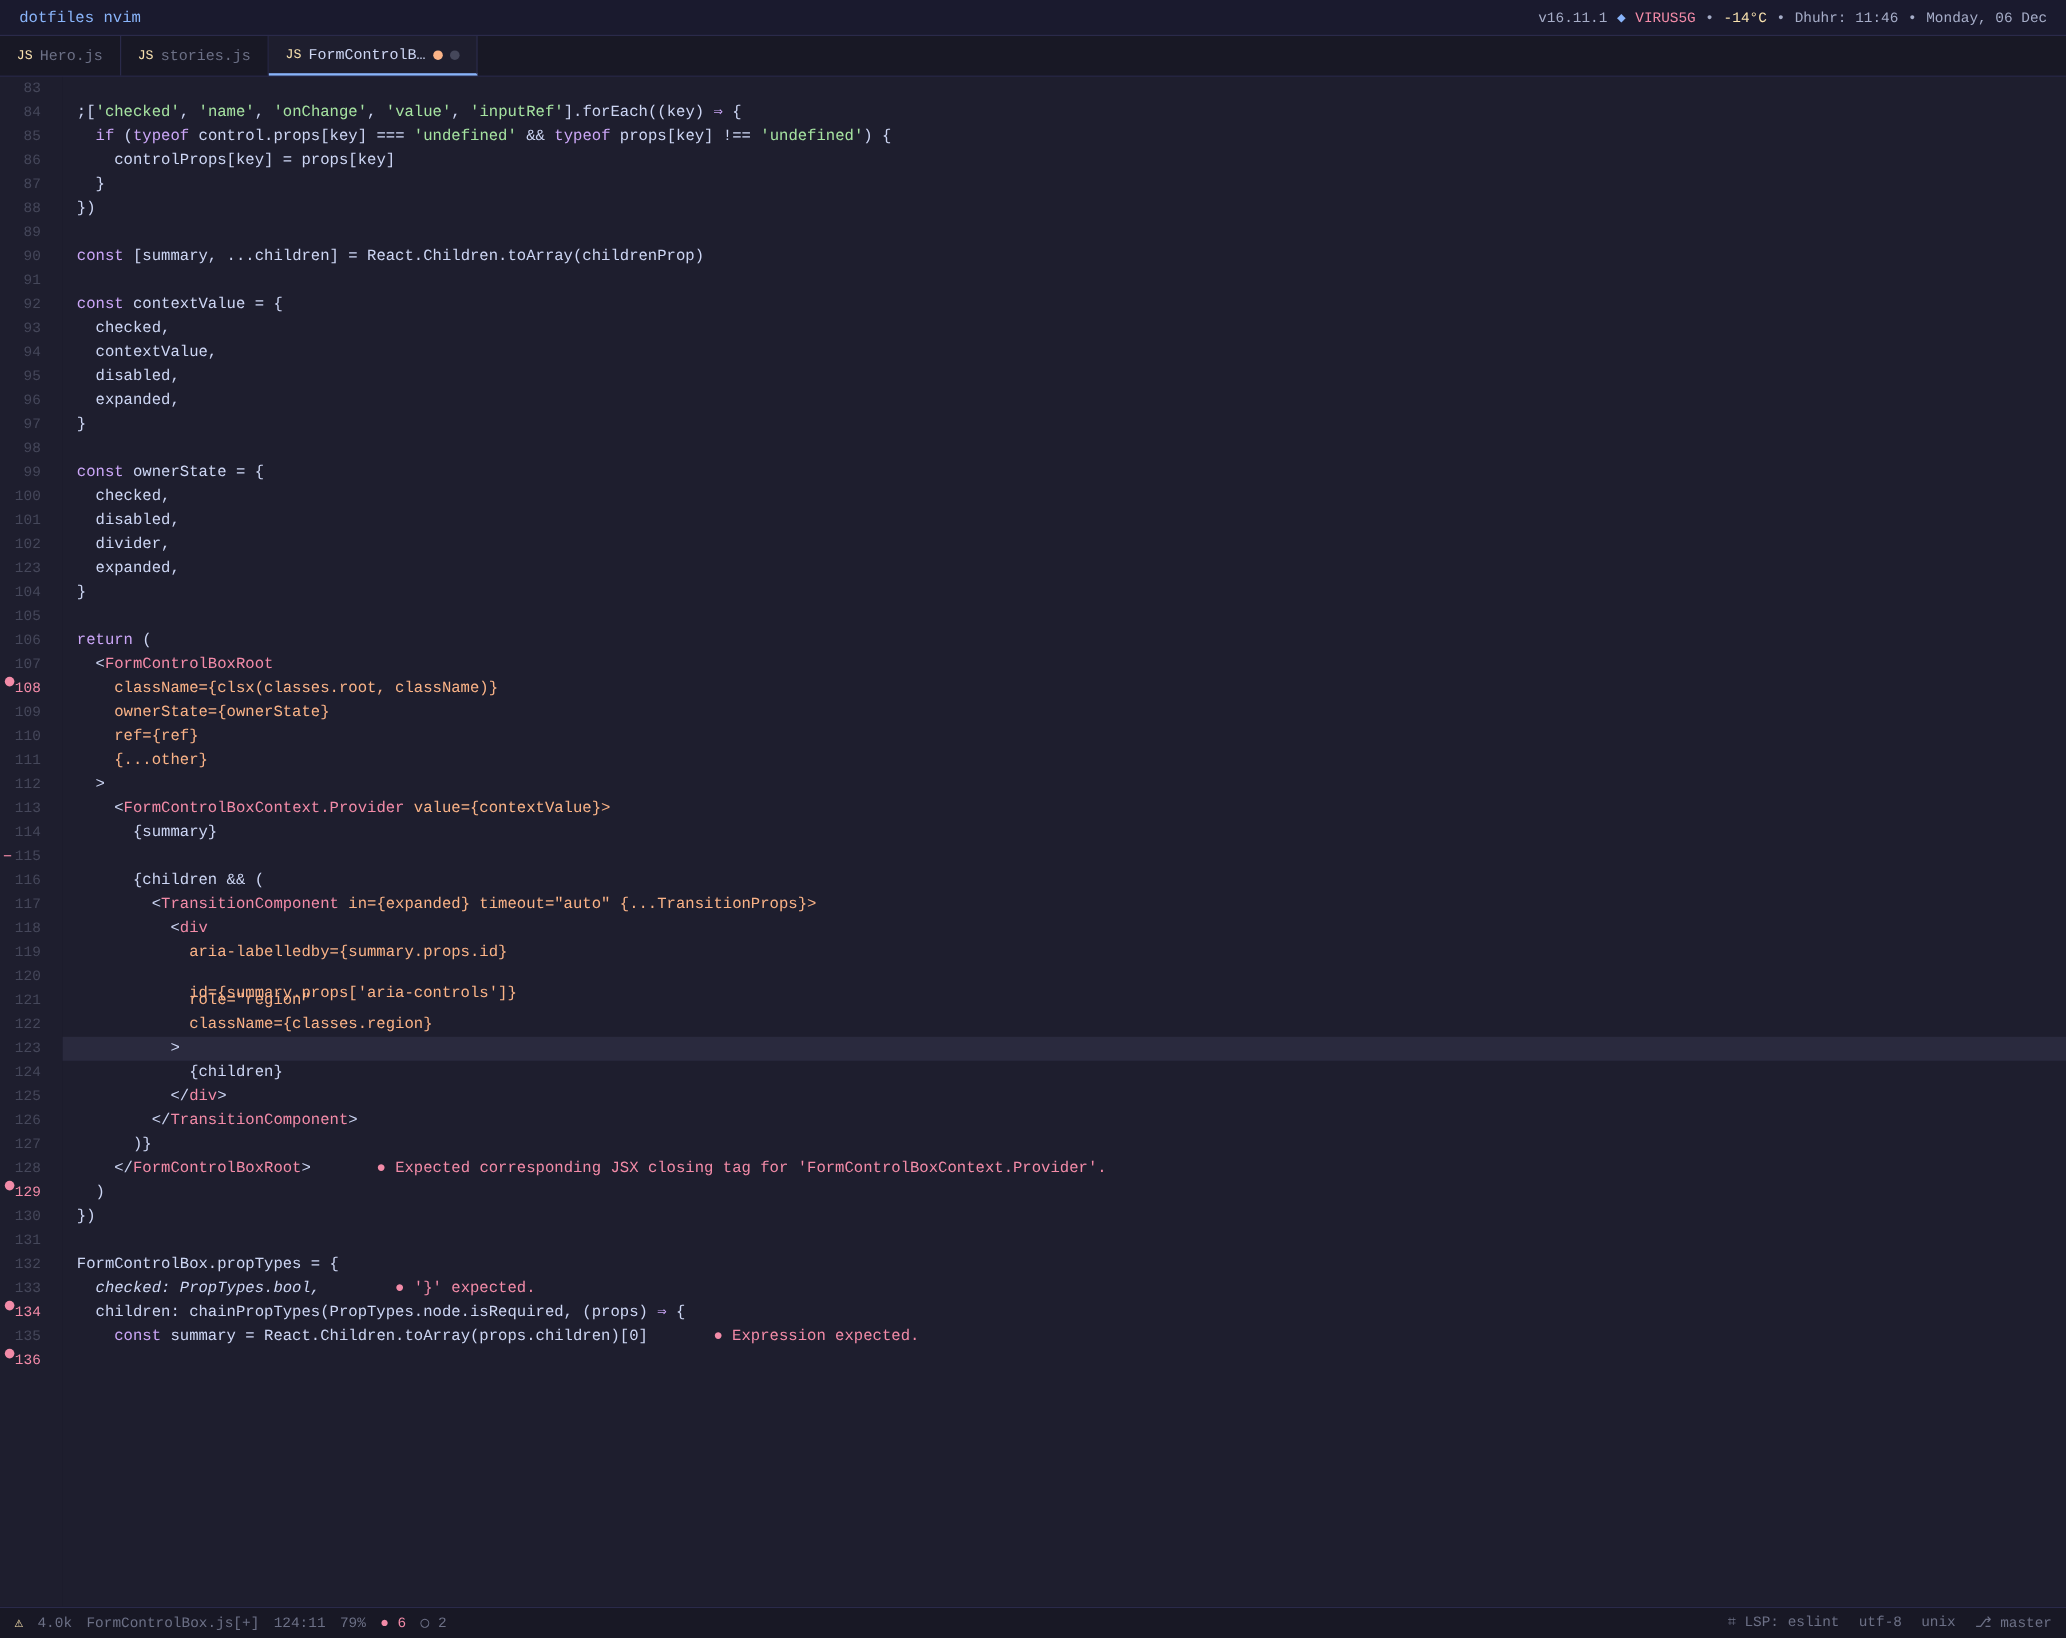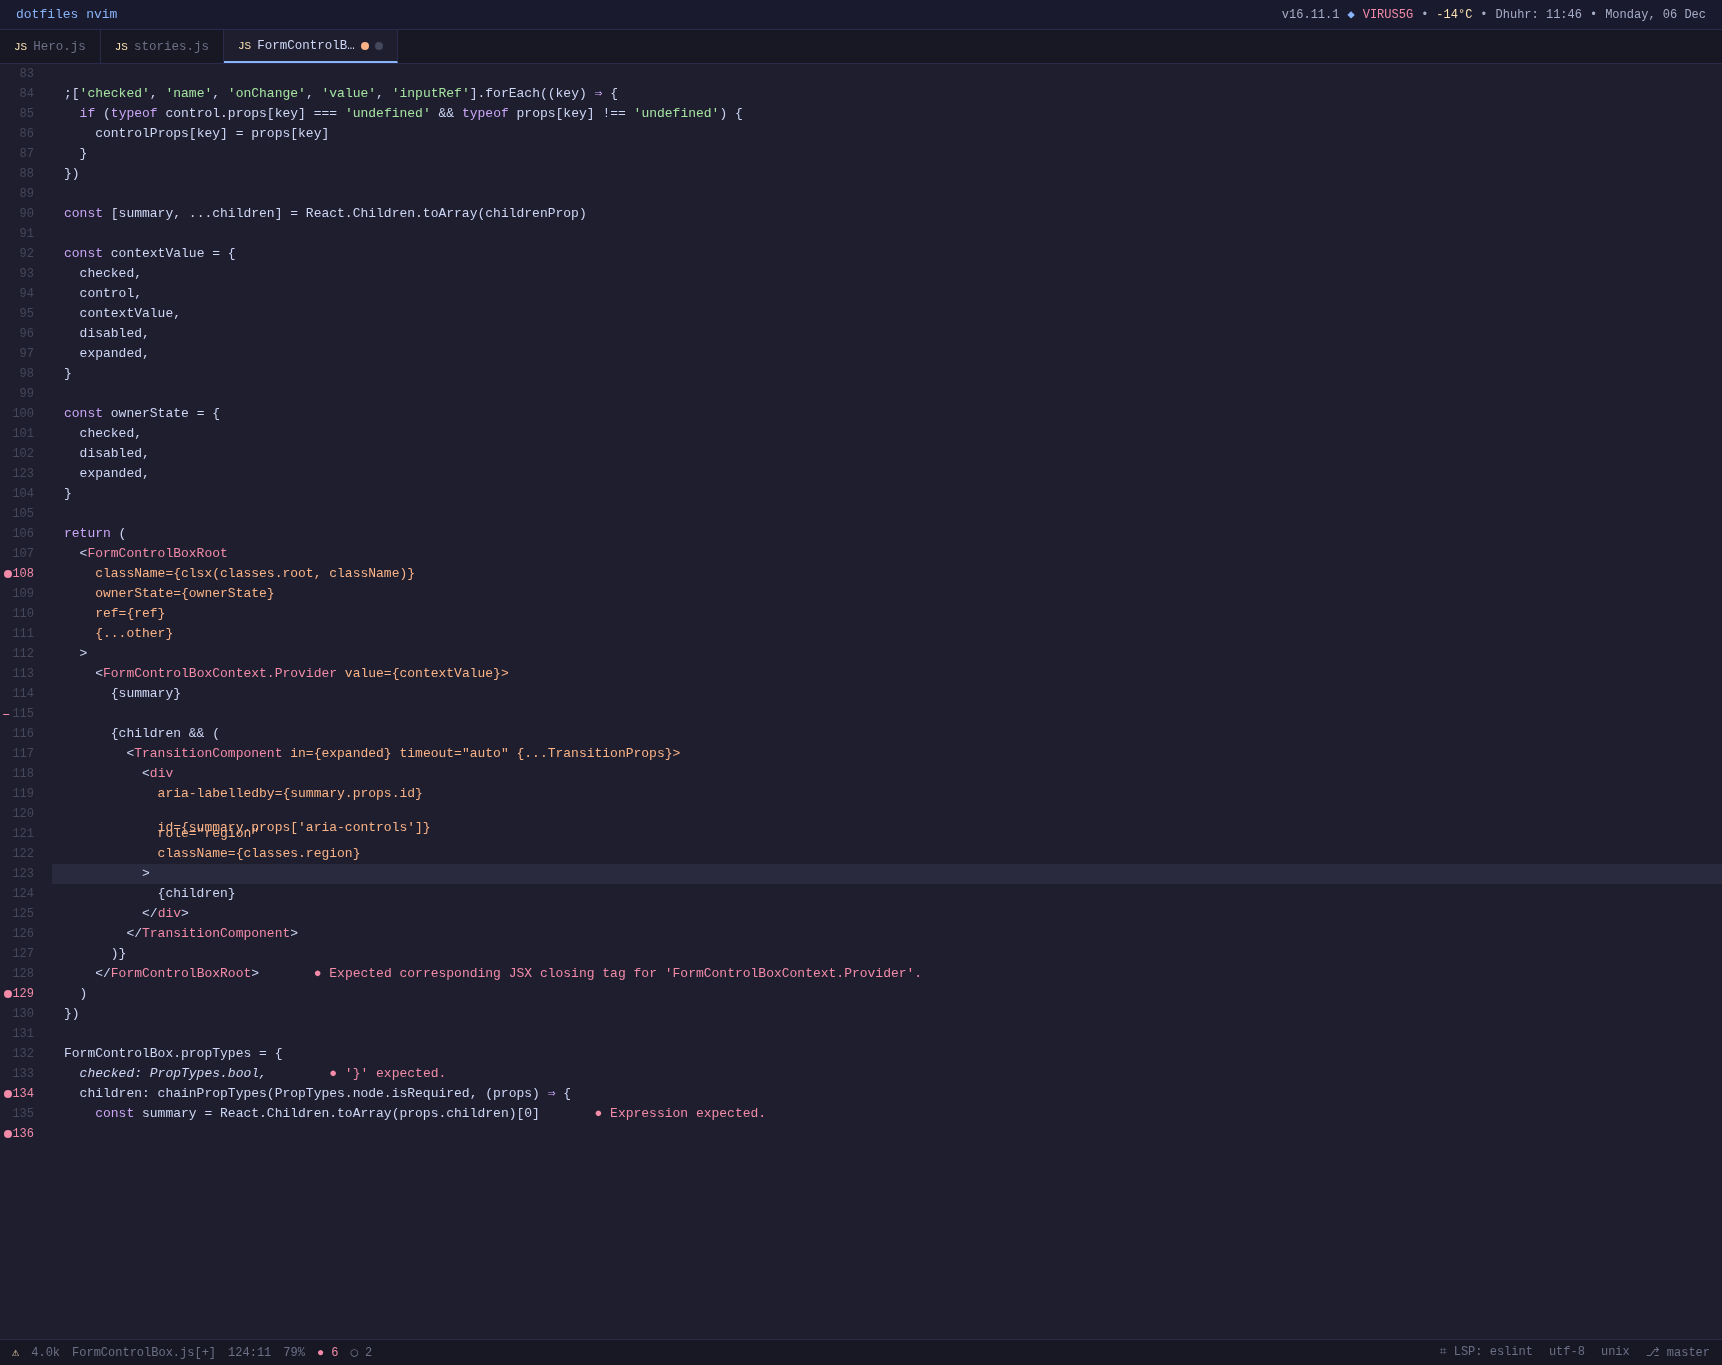--- a/index.html
+++ b/index.html
@@ -90,21 +90,21 @@
       padding-right: 10px;
       padding-top: 0;
       line-height: 20px;
       font-size: 12px;
       user-select: none;
       flex-shrink: 0;
     }
     .gutter-line {
       height: 20px;
       display: flex;
-      align-items: center;
+      align-items: flex-start;
       justify-content: flex-end;
       padding-right: 8px;
       position: relative;
     }
     .gutter-line.error-line {
       color: #f38ba8;
     }
     .error-dot {
       width: 8px; height: 8px;
       background: #f38ba8;
@@ -364,29 +364,29 @@
       <div class="code-line"><span style="color: rgb(205, 214, 244);">;[</span><span style="color: rgb(166, 227, 161);">'checked'</span><span style="color: rgb(205, 214, 244);">, </span><span style="color: rgb(166, 227, 161);">'name'</span><span style="color: rgb(205, 214, 244);">, </span><span style="color: rgb(166, 227, 161);">'onChange'</span><span style="color: rgb(205, 214, 244);">, </span><span style="color: rgb(166, 227, 161);">'value'</span><span style="color: rgb(205, 214, 244);">, </span><span style="color: rgb(166, 227, 161);">'inputRef'</span><span style="color: rgb(205, 214, 244);">].forEach((</span><span style="color: rgb(205, 214, 244);">key</span><span style="color: rgb(205, 214, 244);">) </span><span style="color: rgb(203, 166, 247);">⇒</span><span style="color: rgb(205, 214, 244);"> {</span></div>
       <div class="code-line"><span style="color: rgb(205, 214, 244);">  </span><span style="color: rgb(203, 166, 247);">if</span><span style="color: rgb(205, 214, 244);"> (</span><span style="color: rgb(203, 166, 247);">typeof</span><span style="color: rgb(205, 214, 244);"> control.props[key] </span><span style="color: rgb(205, 214, 244);">===</span><span style="color: rgb(205, 214, 244);"> </span><span style="color: rgb(166, 227, 161);">'undefined'</span><span style="color: rgb(205, 214, 244);"> &amp;&amp; </span><span style="color: rgb(203, 166, 247);">typeof</span><span style="color: rgb(205, 214, 244);"> props[key] </span><span style="color: rgb(205, 214, 244);">!==</span><span style="color: rgb(205, 214, 244);"> </span><span style="color: rgb(166, 227, 161);">'undefined'</span><span style="color: rgb(205, 214, 244);">) {</span></div>
       <div class="code-line"><span style="color: rgb(205, 214, 244);">    </span><span style="color: rgb(205, 214, 244);">controlProps</span><span style="color: rgb(205, 214, 244);">[key] = props[key]</span></div>
       <div class="code-line"><span style="color: rgb(205, 214, 244);">  }</span></div>
       <div class="code-line"><span style="color: rgb(205, 214, 244);">}</span><span style="color: rgb(205, 214, 244);">)</span></div>
       <div class="code-line"></div>
       <div class="code-line"><span style="color: rgb(203, 166, 247);">const</span><span style="color: rgb(205, 214, 244);"> [summary, ...children] = React.Children.toArray(childrenProp)</span></div>
       <div class="code-line"></div>
       <div class="code-line"><span style="color: rgb(203, 166, 247);">const</span><span style="color: rgb(205, 214, 244);"> contextValue = {</span></div>
       <div class="code-line"><span style="color: rgb(205, 214, 244);">  checked,</span></div>
-      <div class="code-line"><span style="color: rgb(205, 214, 244);">  control,</span></div>
       <div class="code-line"><span style="color: rgb(205, 214, 244);">  contextValue,</span></div>
       <div class="code-line"><span style="color: rgb(205, 214, 244);">  disabled,</span></div>
       <div class="code-line"><span style="color: rgb(205, 214, 244);">  expanded,</span></div>
       <div class="code-line"><span style="color: rgb(205, 214, 244);">}</span></div>
       <div class="code-line"></div>
       <div class="code-line"><span style="color: rgb(203, 166, 247);">const</span><span style="color: rgb(205, 214, 244);"> ownerState = {</span></div>
       <div class="code-line"><span style="color: rgb(205, 214, 244);">  checked,</span></div>
       <div class="code-line"><span style="color: rgb(205, 214, 244);">  disabled,</span></div>
+      <div class="code-line"><span style="color: rgb(205, 214, 244);">  divider,</span></div>
       <div class="code-line"><span style="color: rgb(205, 214, 244);">  expanded,</span></div>
       <div class="code-line"><span style="color: rgb(205, 214, 244);">}</span></div>
       <div class="code-line"></div>
       <div class="code-line"><span style="color: rgb(203, 166, 247);">return</span><span style="color: rgb(205, 214, 244);"> (</span></div>
       <div class="code-line"><span style="color: rgb(205, 214, 244);">  &lt;</span><span style="color: rgb(243, 139, 168);">FormControlBoxRoot</span><span style="color: rgb(205, 214, 244);">      </span></div>
       <div class="code-line"><span style="color: rgb(250, 179, 135);">    className={clsx(classes.root, className)}</span></div>
       <div class="code-line"><span style="color: rgb(250, 179, 135);">    ownerState={ownerState}</span></div>
       <div class="code-line"><span style="color: rgb(250, 179, 135);">    ref={ref}</span></div>
       <div class="code-line"><span style="color: rgb(250, 179, 135);">    {...other}</span></div>
       <div class="code-line"><span style="color: rgb(205, 214, 244);">  &gt;</span></div>

